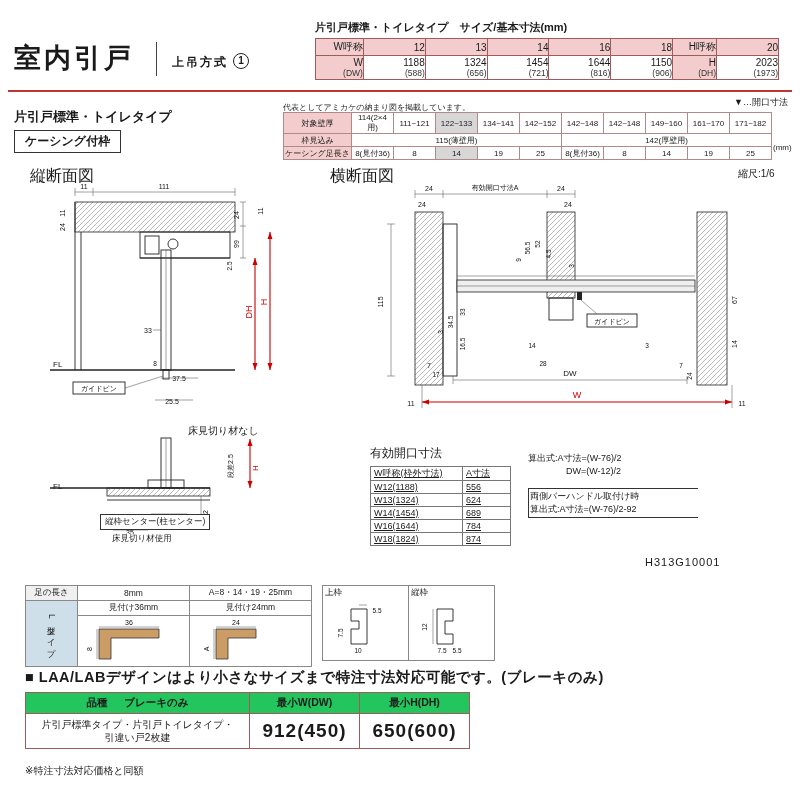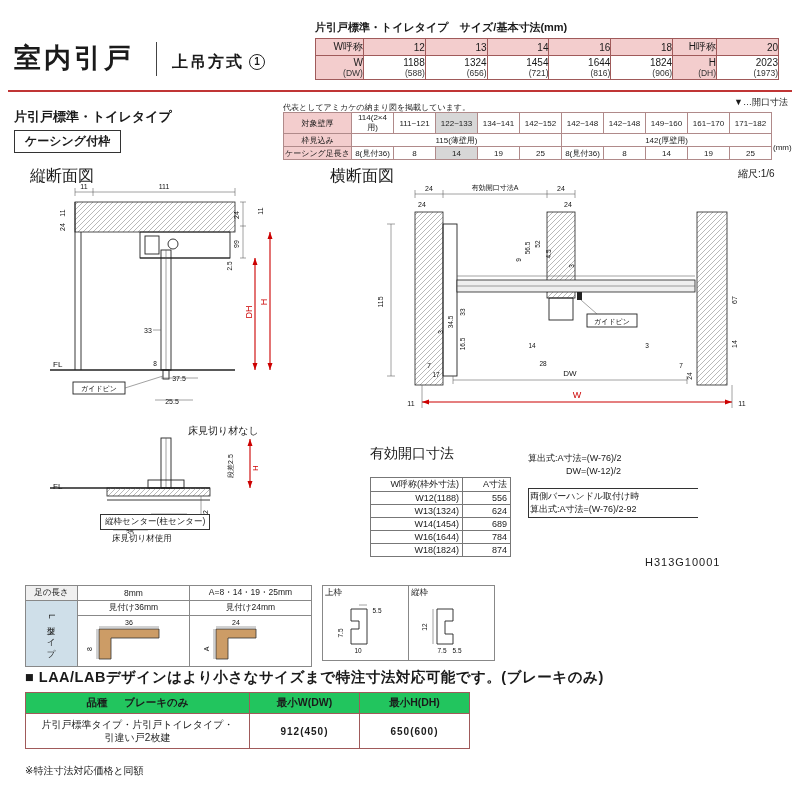--- a/index.html
+++ b/index.html
@@ -2,21 +2,21 @@
 <html><head>
 <meta charset="utf-8">
 <style>
   *{margin:0;padding:0;box-sizing:border-box;}
   html,body{width:800px;height:800px;background:#fff;overflow:hidden;
     font-family:"Liberation Sans","DejaVu Sans",sans-serif;color:#1a1a1a;}
   .abs{position:absolute;}
   table{border-collapse:collapse;}
   
   .page-title{font-size:27px;font-weight:bold;letter-spacing:3px;}
-  .method{font-size:16px;font-weight:bold;letter-spacing:2px;}
+  .method{font-size:12px;font-weight:bold;letter-spacing:2px;}
   .circle-num{display:inline-block;width:16px;height:16px;border:1.4px solid #222;border-radius:50%;
     font-size:10px;line-height:14px;text-align:center;vertical-align:2px;margin-left:5px;font-weight:bold;}
   .vline{width:1px;background:#444;}
   .redline{background:#c03535;height:2px;}
   .size-title{font-size:11px;font-weight:bold;margin-bottom:3px;}
   .sizetable td{border:1px solid #a05a5a;text-align:right;font-size:10px;padding:1px 0;}
   .sizetable .pink{background:#f3cdcd;}
   .sizetable .sub{font-size:8.5px;color:#333;}
   .opening-note{font-size:9px;}
   .sec-label1{font-size:13px;font-weight:bold;}
@@ -32,35 +32,35 @@
   .ln{stroke:#222;stroke-width:0.9;fill:none;}
   .ln2{stroke:#222;stroke-width:1.3;fill:none;}
   .dim{stroke:#555;stroke-width:0.55;fill:none;}
   .red{stroke:#cc0000;stroke-width:1.1;fill:none;}
   .hatch{fill:url(#hatchp);stroke:#222;stroke-width:0.8;}
   .doorfill{fill:#efefef;stroke:#222;stroke-width:0.8;}
   .profile{fill:#cc9c66;stroke:#333;stroke-width:0.8;}
   .floor-title{font-size:10px;}
   .boxed-note{font-size:8.5px;border:1px solid #333;padding:1px 4px;background:#fff;}
   .plain-note{font-size:8.5px;}
-  .optable td{border:1px solid #777;text-align:right;font-size:9px;height:13px;padding:0 3px;}
+  .optable td{border:1px solid #777;text-align:left;font-size:9px;height:13px;padding:0 3px;text-decoration:underline;}
   .formulas{font-size:9px;line-height:13px;}
   .bracket{border-left:1.2px solid #333;border-top:1.2px solid #333;border-bottom:1.2px solid #333;
     padding:1px 0 1px 1px;margin-top:10px;width:170px;}
   .docnum{font-size:11px;letter-spacing:1px;}
   .legtable td{border:1px solid #888;font-size:8.5px;text-align:center;padding:1px 2px;}
   .legtable .hdr{background:#f0f0f0;}
   .bluecell{background:#cfdfe9;writing-mode:vertical-rl;font-size:9px;letter-spacing:1px;}
   .groovetable td{border:1px solid #888;font-size:8.5px;padding:1px 2px;vertical-align:top;text-align:left;}
   .groovetable .ttl{text-align:center;font-weight:bold;}
   .big-note{font-size:14.5px;font-weight:bold;letter-spacing:0.5px;}
   .customtable td{border:1.2px solid #a05a5a;text-align:center;}
   .customtable .pink{background:#22c55e;font-size:10.5px;font-weight:bold;padding:3px 0;}
   .customtable .rowlabel{font-size:10px;line-height:13px;padding:4px 2px;}
-  .customtable .val{font-size:10px;font-weight:bold;letter-spacing:1px;}
+  .customtable .val{font-size:19px;font-weight:bold;letter-spacing:1px;}
   .footnote{font-size:10px;}
 </style>
 </head>
 <body>
 
 <svg width="0" height="0" style="position:absolute" aria-hidden="true">
   <defs>
     <pattern id="hatchp" patternUnits="userSpaceOnUse" width="5" height="5">
       <path d="M0,5 L5,0" stroke="#8a8a8a" stroke-width="0.6"></path>
     </pattern>
@@ -102,21 +102,21 @@
           </td>
       <td>
             <div>1454</div>
             <div class="sub">(721)</div>
           </td>
       <td>
             <div>1644</div>
             <div class="sub">(816)</div>
           </td>
       <td>
-            <div>1824</div>
+            <div>1150</div>
             <div class="sub">(906)</div>
           </td>
       <td class="pink">
         <div>H</div>
         <div class="sub">(DH)</div>
       </td>
       <td>
             <div>2023</div>
             <div class="sub">(1973)</div>
           </td>
@@ -307,21 +307,21 @@
       <text x="213" y="34" font-size="8" fill="#cc0000" text-anchor="middle" transform="rotate(-90 213 34)">H</text>
       <text x="163" y="80" font-size="7" fill="#111" text-anchor="middle" transform="rotate(-90 163 80)">12</text>
       <text x="124" y="85" font-size="7" fill="#111" text-anchor="middle">22.5</text>
       <text x="85" y="101" font-size="7" fill="#111" text-anchor="middle">35</text>
     </g>
 </svg>
 <div class="abs boxed-note" style="left:100px;top:514px">縦枠センター(柱センター)</div>
 <div class="abs plain-note" style="left:112px;top:533px">床見切り材使用</div>
 
 <div class="abs" style="left:370px;top:445px">
-  <div style="font-size:14px;margin-bottom:14px">有効開口寸法</div>
+  <div style="font-size:12px;margin-bottom:4px">有効開口寸法</div>
   <table class="optable">
     <tbody>
         <tr>
       <td style="width:92px">W呼称(枠外寸法)</td>
       <td style="width:48px">A寸法</td>
     </tr>
     <tr>
           <td>W12(1188)</td>
           <td>556</td>
         </tr>

